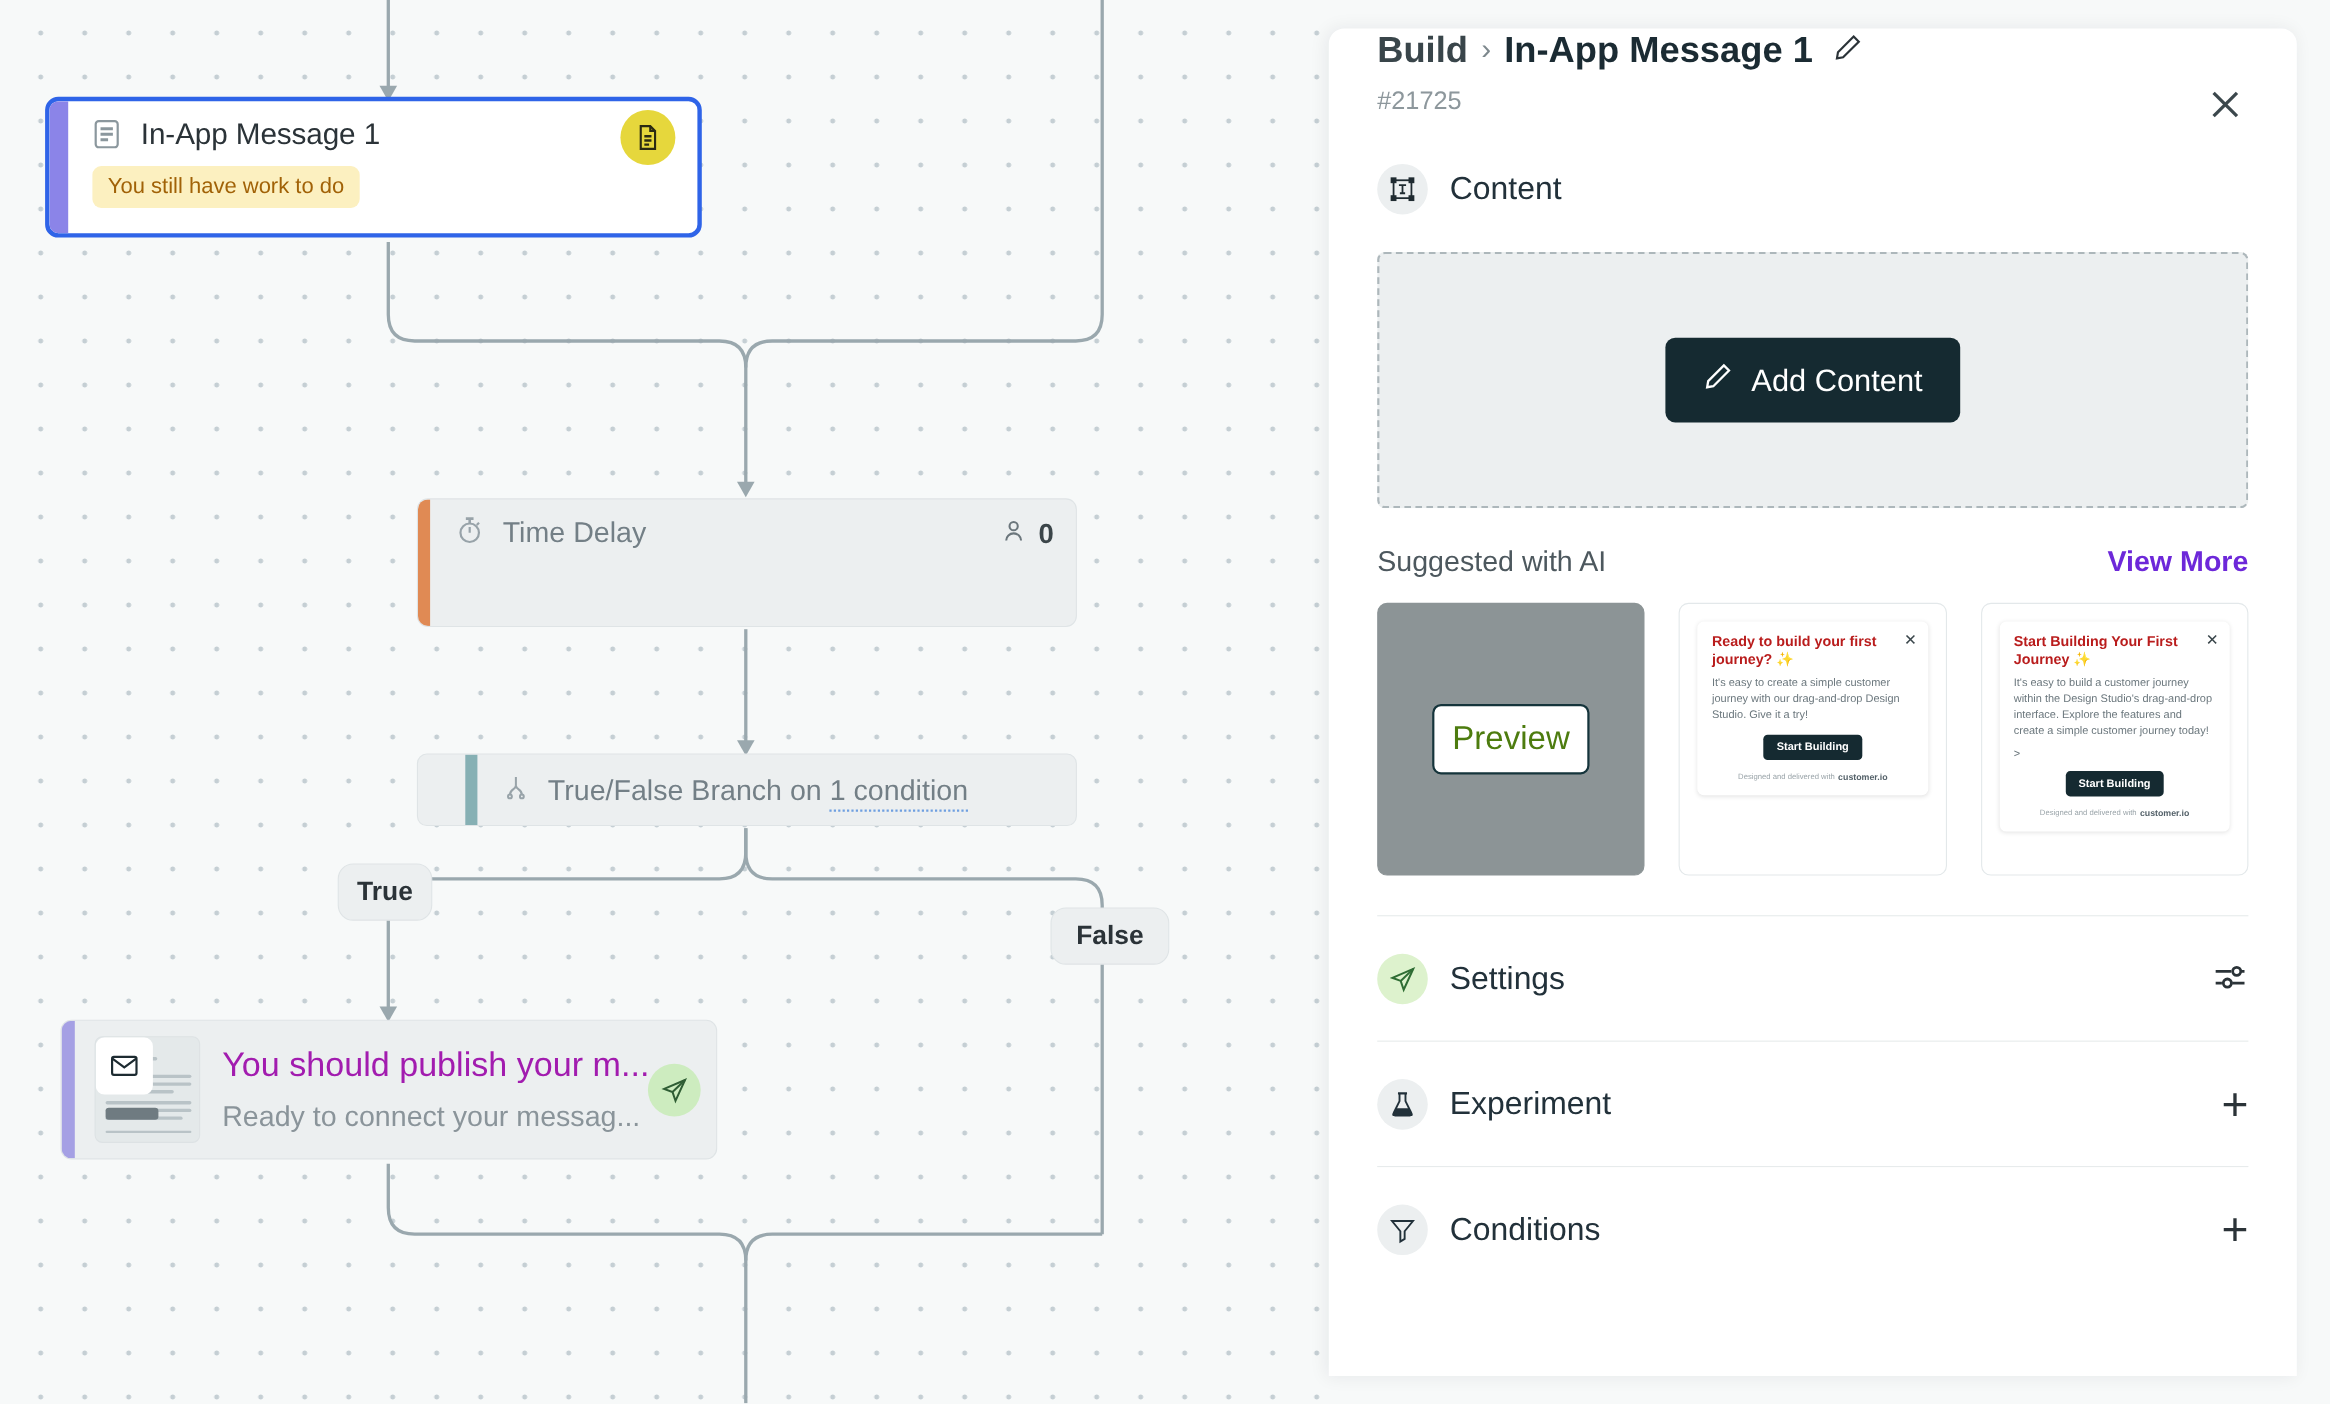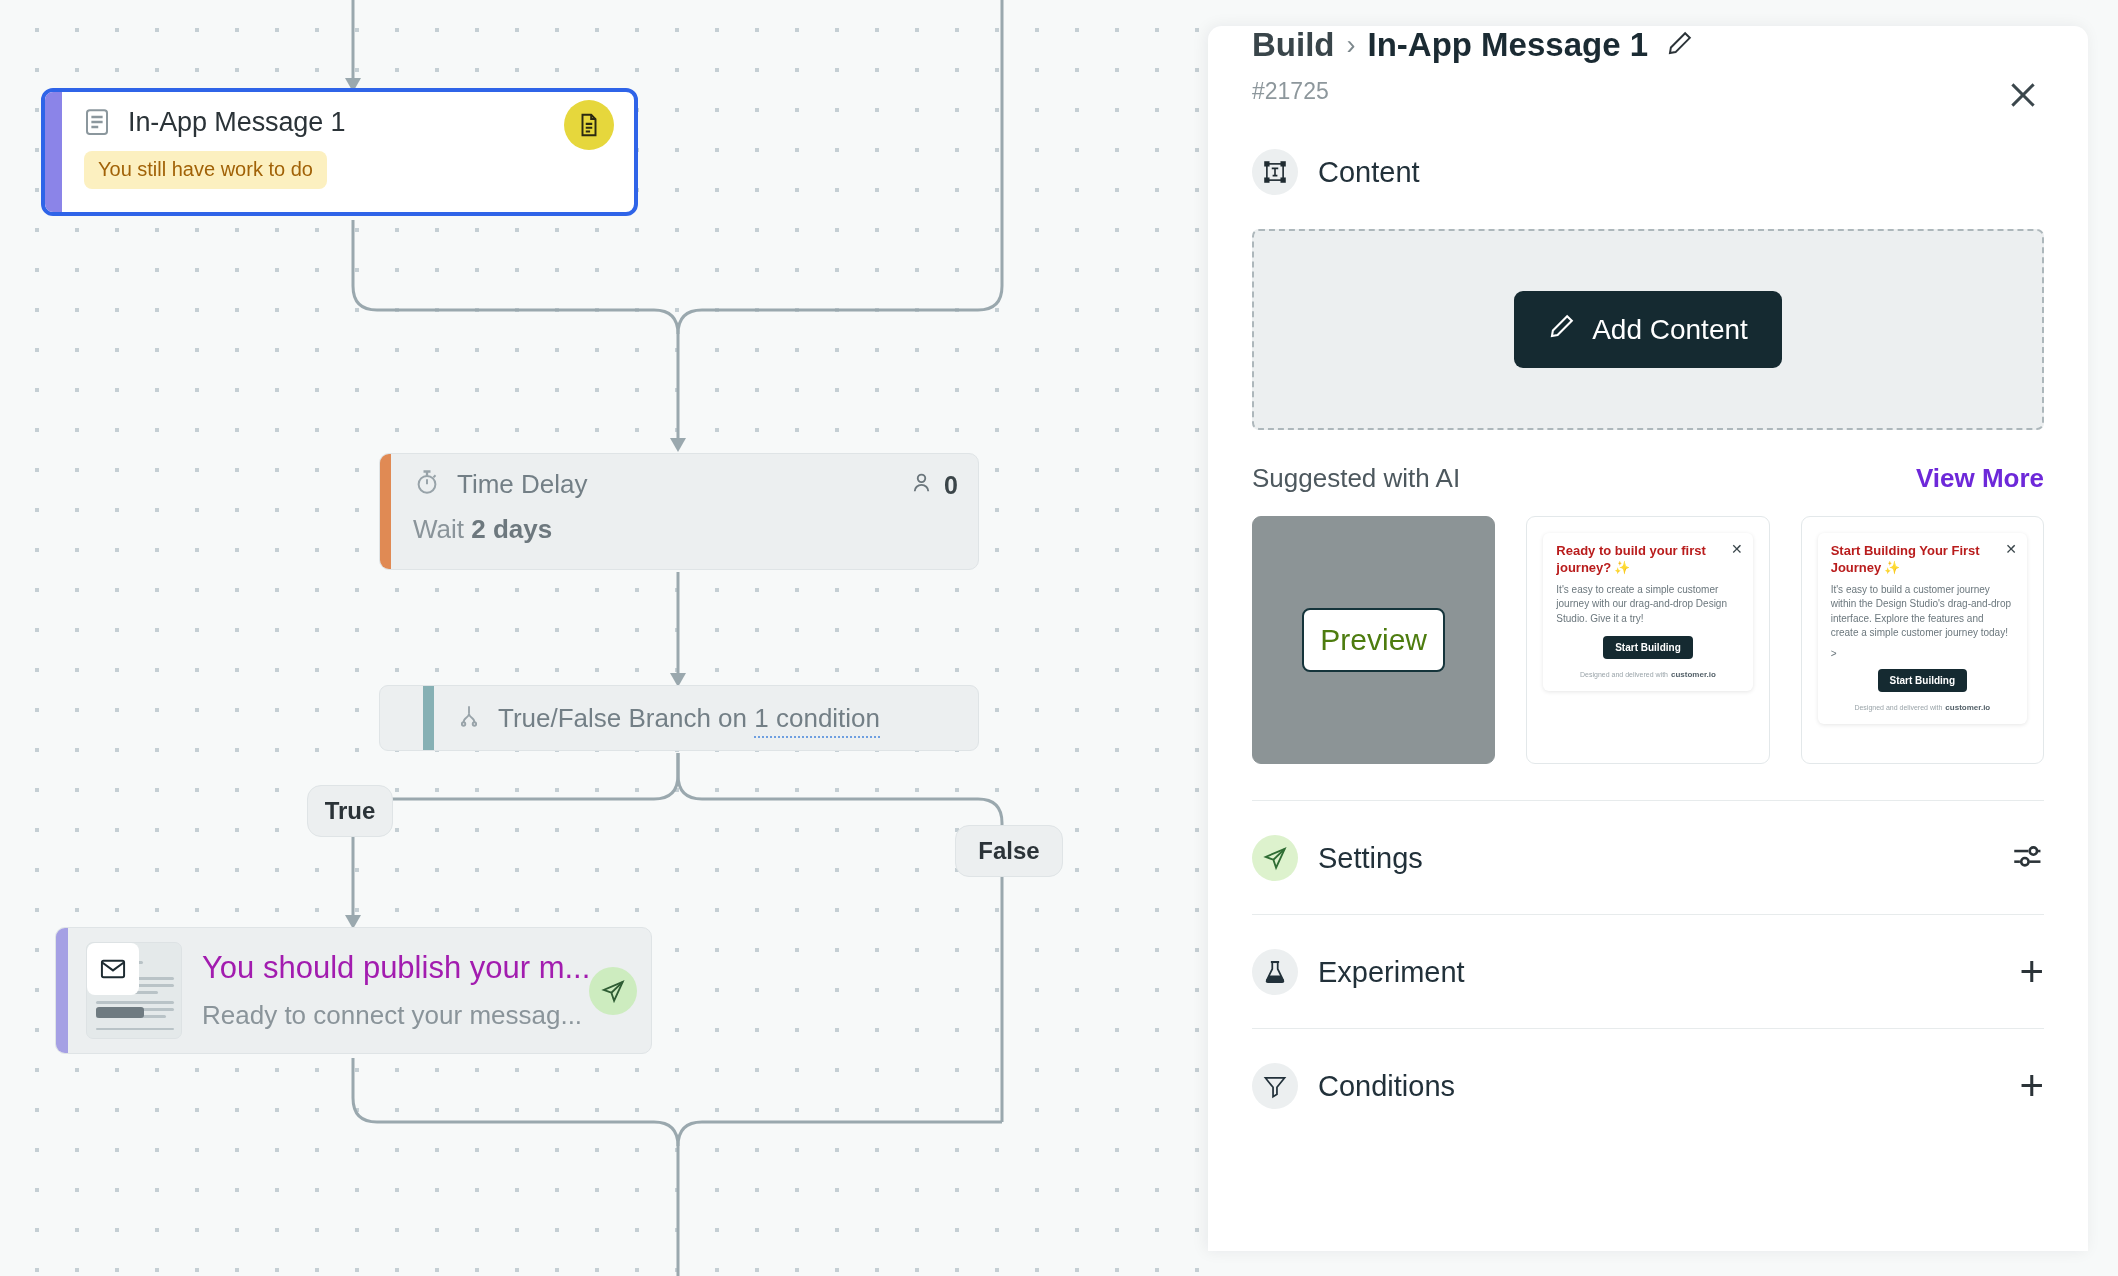--- a/index.html
+++ b/index.html
@@ -137,21 +137,21 @@
   .section-head { display: flex; align-items: center; gap: 20px; }
   .circ-icon {
     width: 46px; height: 46px; border-radius: 50%; background: #eceff0;
     display: flex; align-items: center; justify-content: center; flex: 0 0 46px;
   }
   .circ-icon.green { background: #ddf2cd; }
   .section-label { font-size: 29px; color: #22313a; }
 
   #content-head { margin-top: 44px; }
   .dropzone {
-    margin-top: 34px; height: 201px; border: 2px dashed #adb7bb;
+    margin-top: 34px; height: 233px; border: 2px dashed #adb7bb;
     border-radius: 7px; background: #eceff0;
     display: flex; align-items: center; justify-content: center;
   }
   .btn-dark {
     background: #152a31; color: #fff; border: none; border-radius: 9px;
     font-family: "Liberation Sans", sans-serif;
     font-size: 28px; padding: 21px 34px; display: flex; align-items: center; gap: 16px;
     cursor: pointer;
   }
 
@@ -263,21 +263,20 @@
             <svg viewBox="0 0 24 24" width="28" height="30" fill="none" stroke="#98a3a9" stroke-width="1.7">
               <circle cx="12" cy="14" r="7.2"></circle>
               <line x1="12" y1="14" x2="12" y2="9.6"></line>
               <line x1="9" y1="3" x2="15" y2="3" stroke-width="2"></line>
               <line x1="12" y1="3" x2="12" y2="6.6" stroke-width="2"></line>
               <line x1="17.5" y1="8" x2="19.3" y2="6.2"></line>
             </svg>
           </span>
           <span class="gray-title">Time Delay</span>
         </div>
-        <div class="gray-sub"><span>Wait </span><b>2 days</b></div>
         <div class="people-count">
           <span>
             <svg viewBox="0 0 24 24" width="25" height="25" fill="none" stroke="#6b767c" stroke-width="1.8">
               <circle cx="12" cy="8" r="3.6"></circle>
               <path d="M5.5 20.5c0-3.6 2.9-6.2 6.5-6.2s6.5 2.6 6.5 6.2"></path>
             </svg>
           </span>
           <span>0</span>
         </div>
       </div>

